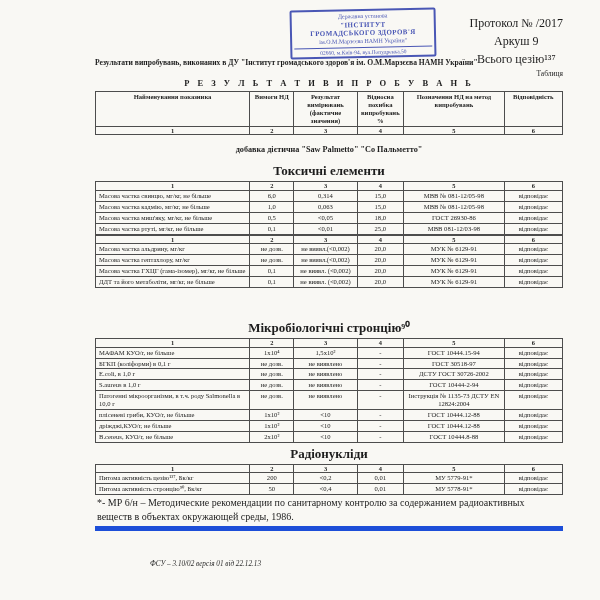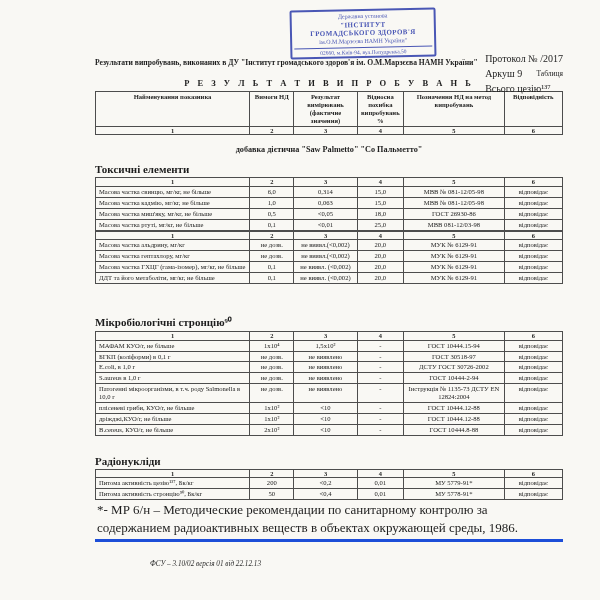--- a/index.html
+++ b/index.html
@@ -15,40 +15,40 @@
   .stamp {
     position:absolute; left:195px; top:3px; width:138px;
     border:2px solid #4a57b5; border-radius:2px;
     color:#4a57b5; text-align:center; padding:2px 2px 1px;
     transform:rotate(-1.2deg); line-height:1.25;
   }
   .stamp .s1 { font-size:6px; }
   .stamp .s2 { font-size:7px; font-weight:bold; letter-spacing:.4px; }
   .stamp .s3 { font-size:6px; }
   .stamp .s4 { font-size:5.5px; border-top:1px solid #4a57b5; margin-top:1px; padding-top:1px; }
-  .protocol { position:absolute; right:0; top:8px; text-align:left; font-size:10px; line-height:1.5;margin-top:37px; }
+  .protocol { position:absolute; right:0; top:8px; text-align:center; font-size:12px; line-height:1.5; }
 
   .intro { margin-top:2px; font-weight:bold; font-size:7.6px; }
   .tbl-label { text-align:right; font-size:7.5px; margin-top:2px; }
   .res-heading { text-align:center; font-weight:bold; font-size:8.5px; letter-spacing:3px; margin:0 0 3px; }
 
   table { width:100%; border-collapse:collapse; table-layout:fixed; }
   th, td { border:1px solid #4d4d4d; padding:1px 2px; font-size:6.6px; line-height:1.2; vertical-align:top; }
   th { font-weight:bold; text-align:center; vertical-align:top; }
   td { text-align:center; }
   td.c-name { text-align:left; padding-left:3px; }
   tr.num-row td { font-weight:bold; padding:0 2px; font-size:6.4px; }
   col.c1 { width:33%; } col.c2 { width:9.5%; } col.c3 { width:13.5%; }
   col.c4 { width:10%; } col.c5 { width:21.5%; } col.c6 { width:12.5%; }
 
   .product { text-align:center; font-weight:bold; font-size:8.2px; margin:10px 0 2px; }
-  .sec-title { text-align:left; font-weight:bold; font-size:11px; margin-bottom:2px; }
-  .mt-a { margin-top:9px; } .mt-b { margin-top:13px; } .mt-c { margin-top:30px; } .mt-d { margin-top:19px; }
-
-  .footnote { font-size:13px; line-height:1.35; padding:1px 2px 3px; border-bottom:3px solid #1d4ed8; }
+  .sec-title { text-align:center; font-weight:bold; font-size:13px; margin-bottom:2px; }
+  .mt-a { margin-top:9px; } .mt-b { margin-top:13px; } .mt-c { margin-top:30px; } .mt-d { margin-top:3px; }
+
+  .footnote { font-size:10px; line-height:1.35; padding:1px 2px 3px; border-bottom:5px solid #1d4ed8; }
   .footer-code { position:absolute; left:110px; top:560px; font-style:italic; font-size:7.2px; color:#2a2a2a;margin-left:40px; }
 </style>
 </head>
 <body>
 
 <div class="page">
   <div class="content">
 
     <div class="tophdr">
       <div class="stamp">

